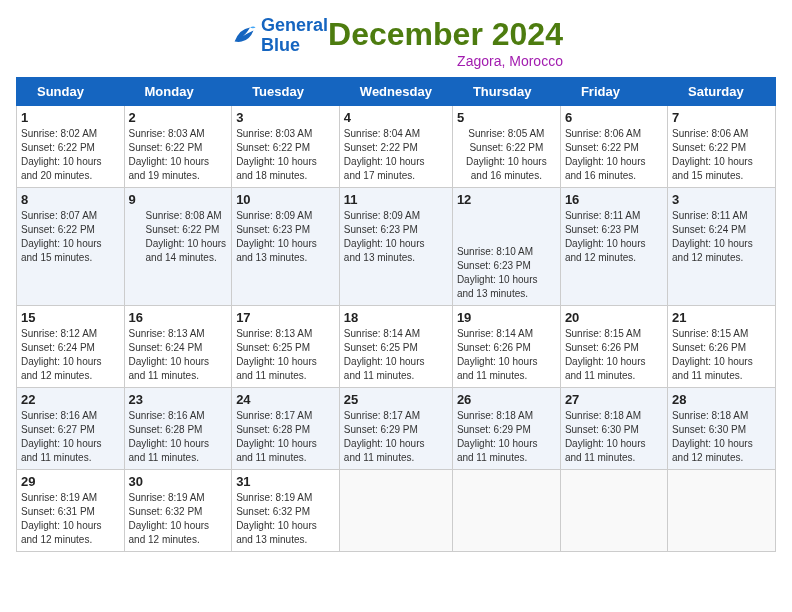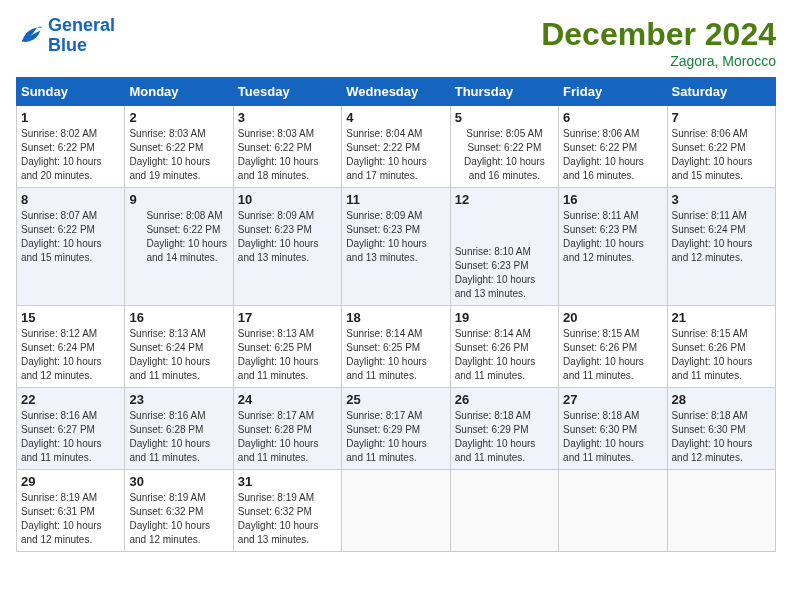--- a/index.html
+++ b/index.html
@@ -5,21 +5,21 @@
     * { margin: 0; padding: 0; box-sizing: border-box; }
     body {
       font-family: Arial, sans-serif;
       background: #fff;
       width: 792px;
       min-height: 612px;
       padding: 16px;
     }
     .header {
       display: flex;
-      justify-content: space-between;
+      justify-content: center;
       align-items: flex-start;
       margin-bottom: 8px;
     }
     .logo {
       display: flex;
       align-items: center;
       gap: 4px;
     }
     .logo-text {
       font-size: 18px;
@@ -37,31 +37,31 @@
     .title-block {
       text-align: right;
     }
     .month-title {
       font-size: 32px;
       font-weight: bold;
       color: #4d7c0f;
     }
     .location {
       font-size: 14px;
-      color: #15803d;
+      color: #a21caf;
     }
     .calendar {
       width: 100%;
       border-collapse: collapse;
       font-size: 11px;
     }
     .calendar th {
       background: #1565c0;
       color: #fff;
-      padding: 6px 4px;
+      padding: 6px 20px;
       text-align: left;
       font-size: 13px;
       font-weight: bold;
       border: 1px solid #1565c0;
     }
     .calendar td {
       border: 1px solid #ccc;
       vertical-align: top;
       padding: 4px;
       width: calc(100% / 7);

